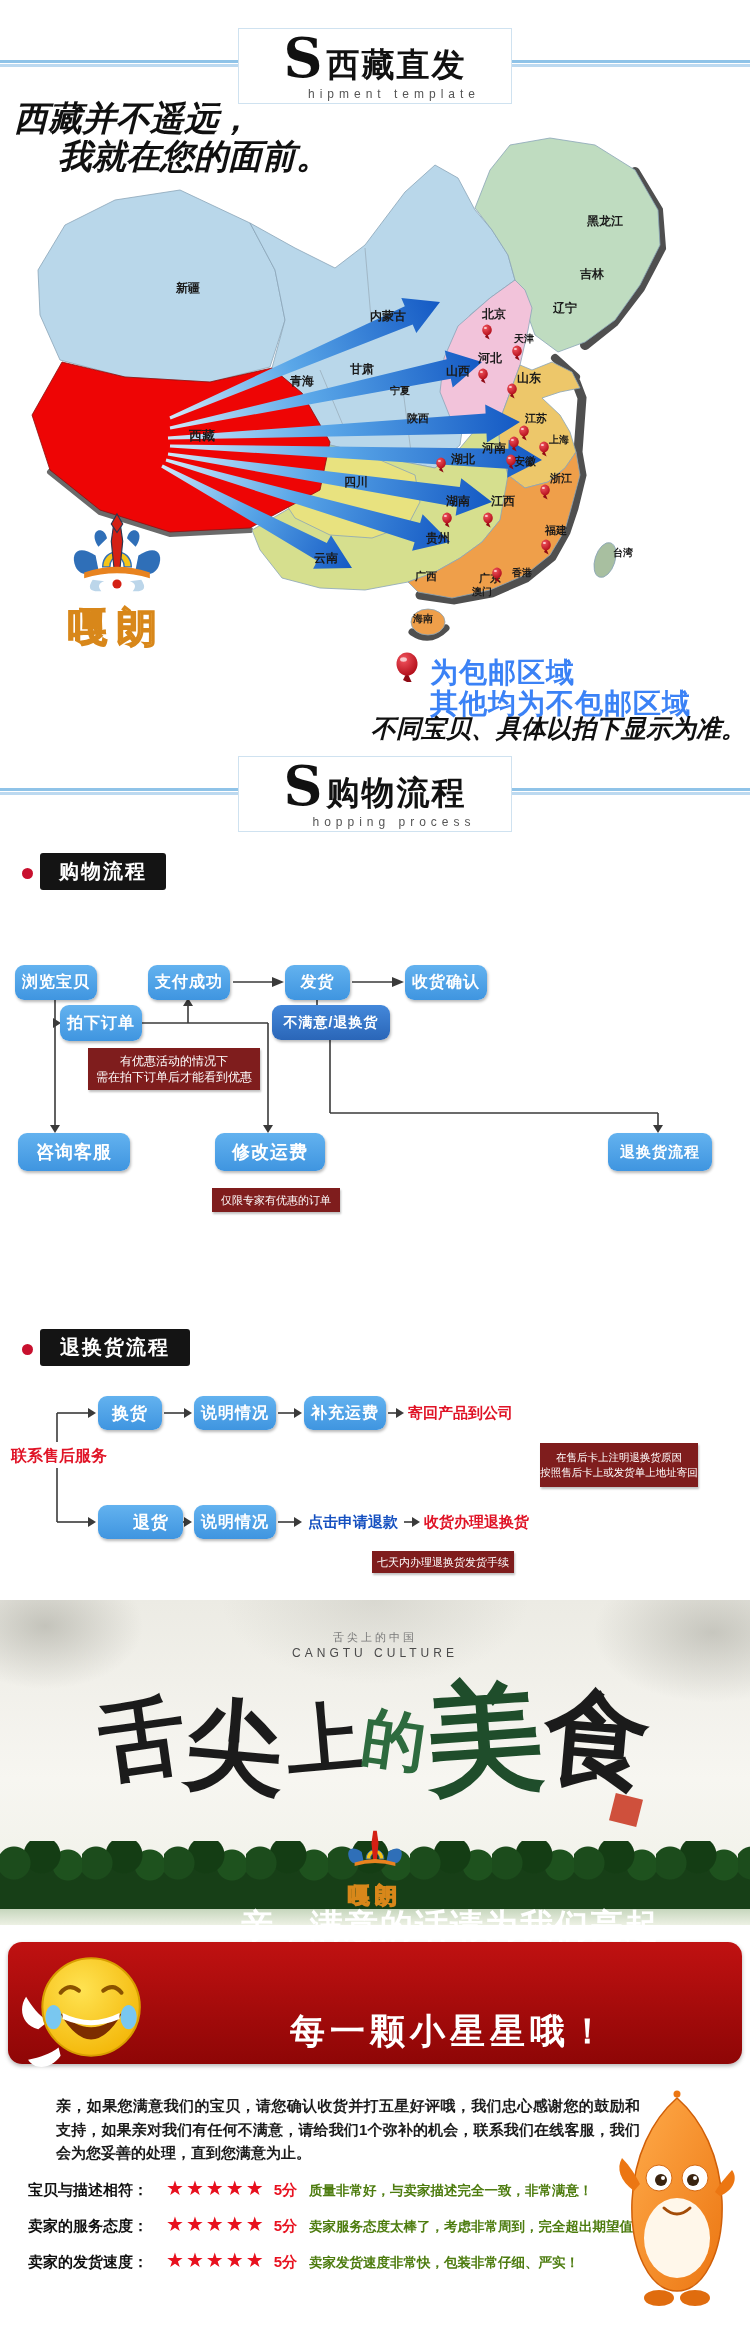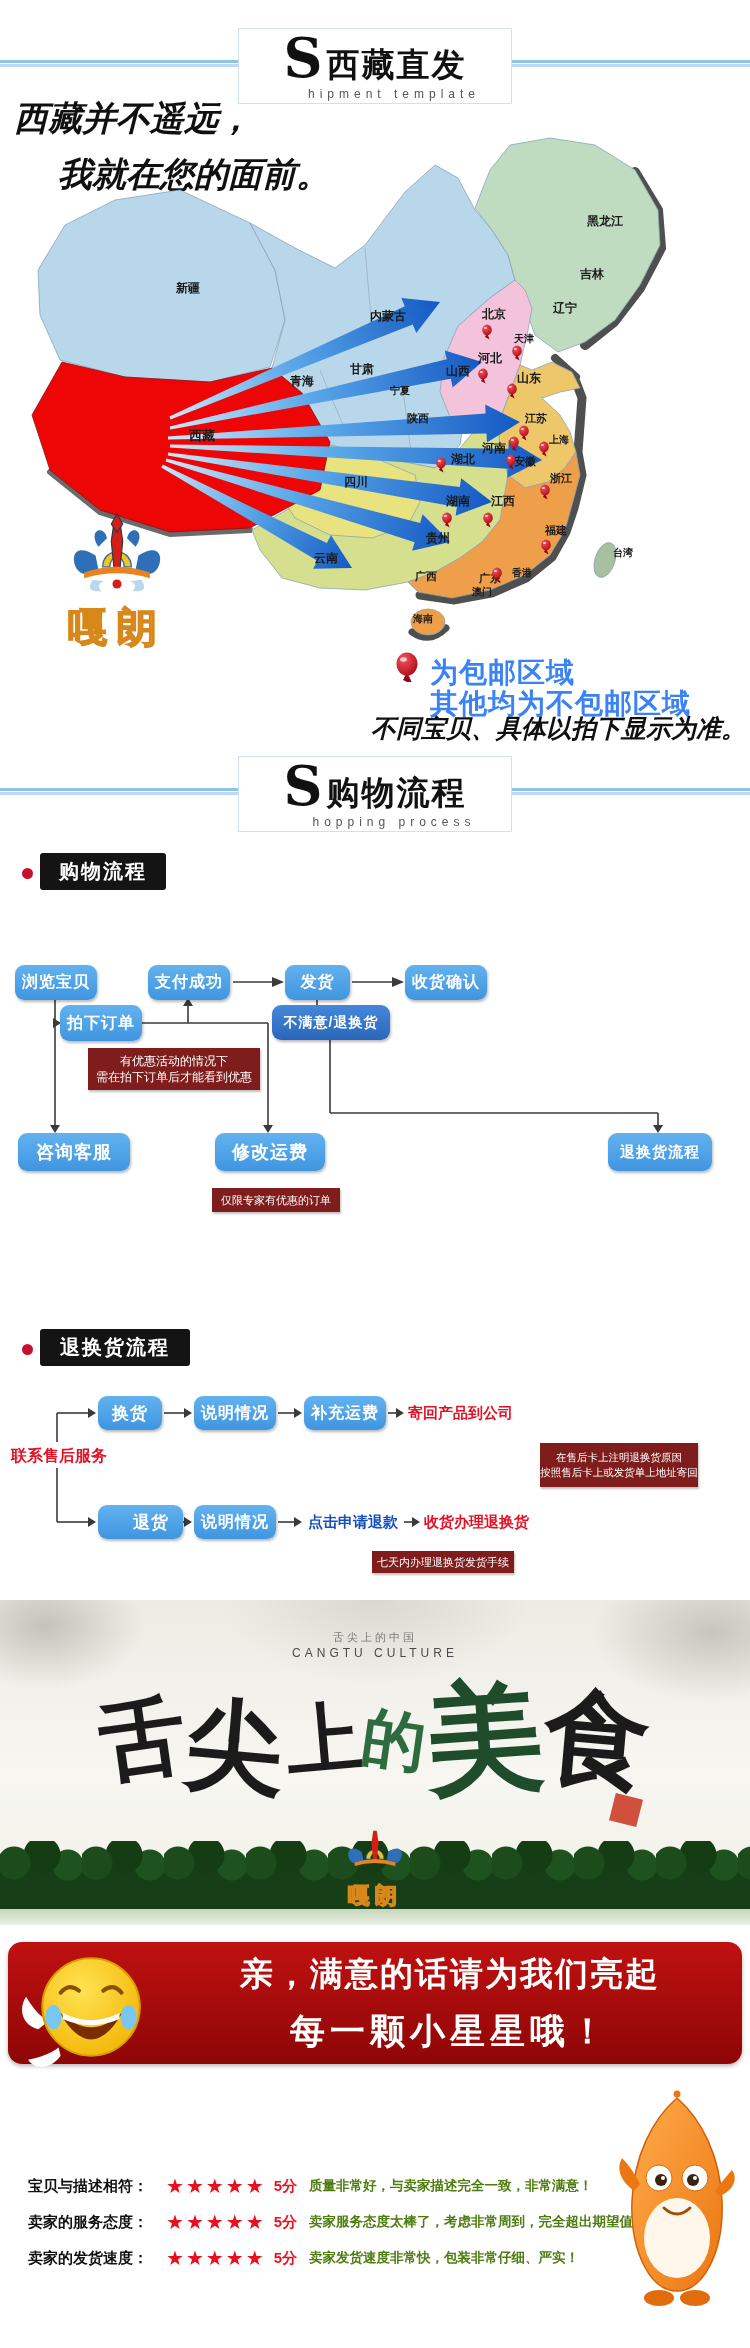--- a/index.html
+++ b/index.html
@@ -60,49 +60,49 @@
       radial-gradient(circle at 42px 14px,#143d14 0 18px,transparent 19px),
       radial-gradient(circle at 68px 24px,#1e521e 0 15px,transparent 16px),
       linear-gradient(180deg,transparent 0 26px,#173f17 26px);
     background-size:82px 68px,82px 68px,82px 68px,100% 100%;background-repeat:repeat-x;}
   .water{position:absolute;left:0;right:0;bottom:0;height:16px;background:linear-gradient(180deg,#c6d6bd,#edf1e4);}
   .blogo{position:absolute;left:50%;bottom:14px;transform:translateX(-50%);text-align:center;z-index:3;}
   .blogo .logo-text{font-size:22px;letter-spacing:5px;}
   
   #redbanner{position:absolute;left:8px;top:1942px;width:734px;height:122px;border-radius:14px;
              background:linear-gradient(180deg,#c01111,#8e0606);box-shadow:0 2px 4px rgba(0,0,0,.3);}
-  .promo-l1{position:absolute;left:170px;top:1952px;width:560px;text-align:center;
+  .promo-l1{position:absolute;left:170px;top:1904px;width:560px;text-align:center;
             font-size:33px;font-weight:bold;color:#fff;letter-spacing:2px;}
   .promo-l2{position:absolute;left:170px;top:2008px;width:560px;text-align:center;
             font-size:35px;font-weight:bold;color:#fff;letter-spacing:5px;}
   
   .fpar{position:absolute;left:56px;top:2094px;width:584px;font-size:15px;font-weight:700;
         color:#1b1b1b;line-height:23.5px;text-align:justify;}
-  .rrow{position:absolute;left:28px;height:28px;display:flex;align-items:center;white-space:nowrap;}
+  .rrow{position:absolute;left:28px;height:28px;display:flex;align-items:flex-end;white-space:nowrap;}
   .rlabel{font-size:15px;font-weight:bold;color:#111;width:138px;}
   .rstars{font-size:20px;color:#e8101e;letter-spacing:2px;margin-right:8px;}
   .rscore{font-size:15px;font-weight:bold;color:#e8101e;margin-right:12px;}
   .rdesc{font-size:13.5px;font-weight:bold;color:#4d7c0f;}
 </style>
 </head>
 <body>
 
 <div id="page">
 
   <div class="hline" style="top:60px"></div>
   <div class="hdr" style="top:28px">
     <div class="hdr-main">
       <span class="hdr-s">S</span>
       <span class="hdr-t">西藏直发</span>
     </div>
     <div class="hdr-sub">hipment template</div>
   </div>
 
   <div class="callig" style="left:14px;top:96px;font-size:34px;">西藏并不遥远，</div>
-  <div class="callig" style="left:58px;top:152px;font-size:34px;text-align:right;">我就在您的面前。</div>
+  <div class="callig" style="left:58px;top:134px;font-size:34px;text-align:right;">我就在您的面前。</div>
 
   <svg id="mapsvg" class="abs" style="left:20px;top:130px;" width="710" height="530" viewBox="0 0 710 530">
     <defs id="mapdefs">
       <radialGradient id="pingrad" cx="35%" cy="30%" r="80%">
         <stop offset="0" stop-color="#f2545e"></stop>
           <stop offset="1" stop-color="#ad0814"></stop>
       </radialGradient>
     <linearGradient id="ag0" gradientUnits="userSpaceOnUse" x1="150" y1="288" x2="420" y2="172">
           <stop offset="0" stop-color="#cfe8fa"></stop>
           <stop offset="0.45" stop-color="#5aa7e8"></stop>
@@ -440,20 +440,21 @@
     <path d="M40,42 Q48,32 58,40" stroke="#8a5200" stroke-width="4" fill="none" stroke-linecap="round"></path>
     <path d="M82,40 Q92,32 100,42" stroke="#8a5200" stroke-width="4" fill="none" stroke-linecap="round"></path>
     <path d="M38,60 Q70,92 102,60 Q70,116 38,60 Z" fill="#7c2d00"></path>
     <path d="M42,62 Q70,76 98,62 L98,68 Q70,80 42,68 Z" fill="#fff"></path>
     <ellipse cx="33" cy="66" rx="8" ry="12" fill="#79c7f0"></ellipse>
     <ellipse cx="107" cy="66" rx="8" ry="12" fill="#79c7f0"></ellipse>
   </svg>
   <div class="promo-l1">亲，满意的话请为我们亮起</div>
   <div class="promo-l2">每一颗小星星哦！</div>
 
+  <div class="fpar">亲，如果您满意我们的宝贝，请您确认收货并打五星好评哦，我们忠心感谢您的鼓励和支持，如果亲对我们有任何不满意，请给我们1个弥补的机会，联系我们在线客服，我们会为您妥善的处理，直到您满意为止。</div>
 
   <div class="rrow" style="top:2172px;">
     <span class="rlabel">宝贝与描述相符：</span>
     <span class="rstars">★★★★★</span>
     <span class="rscore">5分</span>
     <span class="rdesc">质量非常好，与卖家描述完全一致，非常满意！</span>
   </div>
   <div class="rrow" style="top:2208px;">
     <span class="rlabel">卖家的服务态度：</span>
     <span class="rstars">★★★★★</span>

